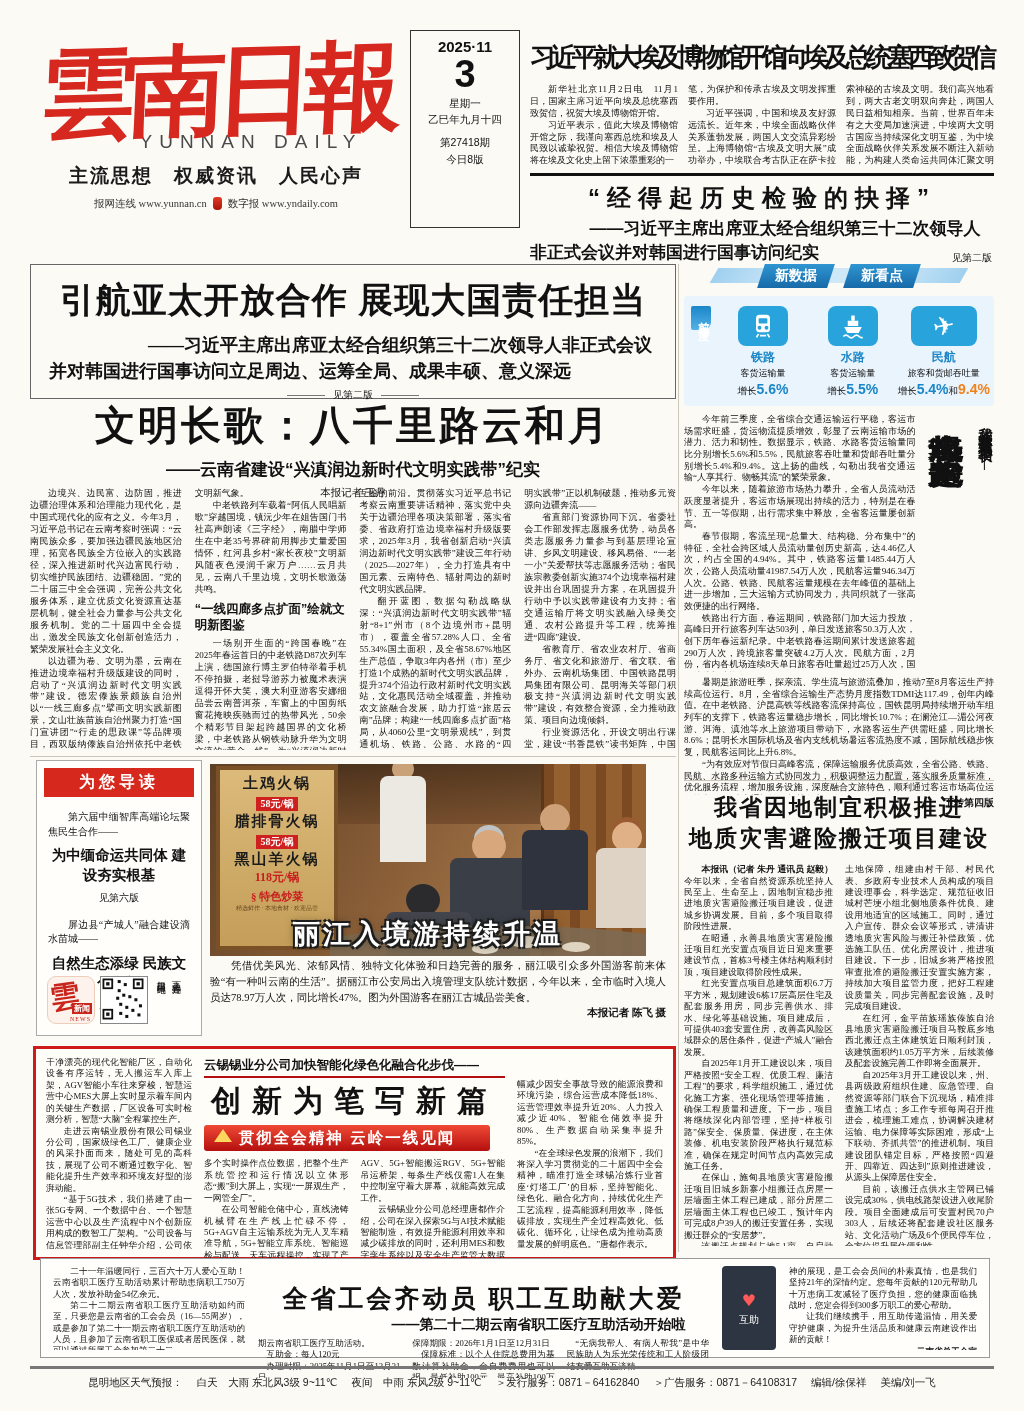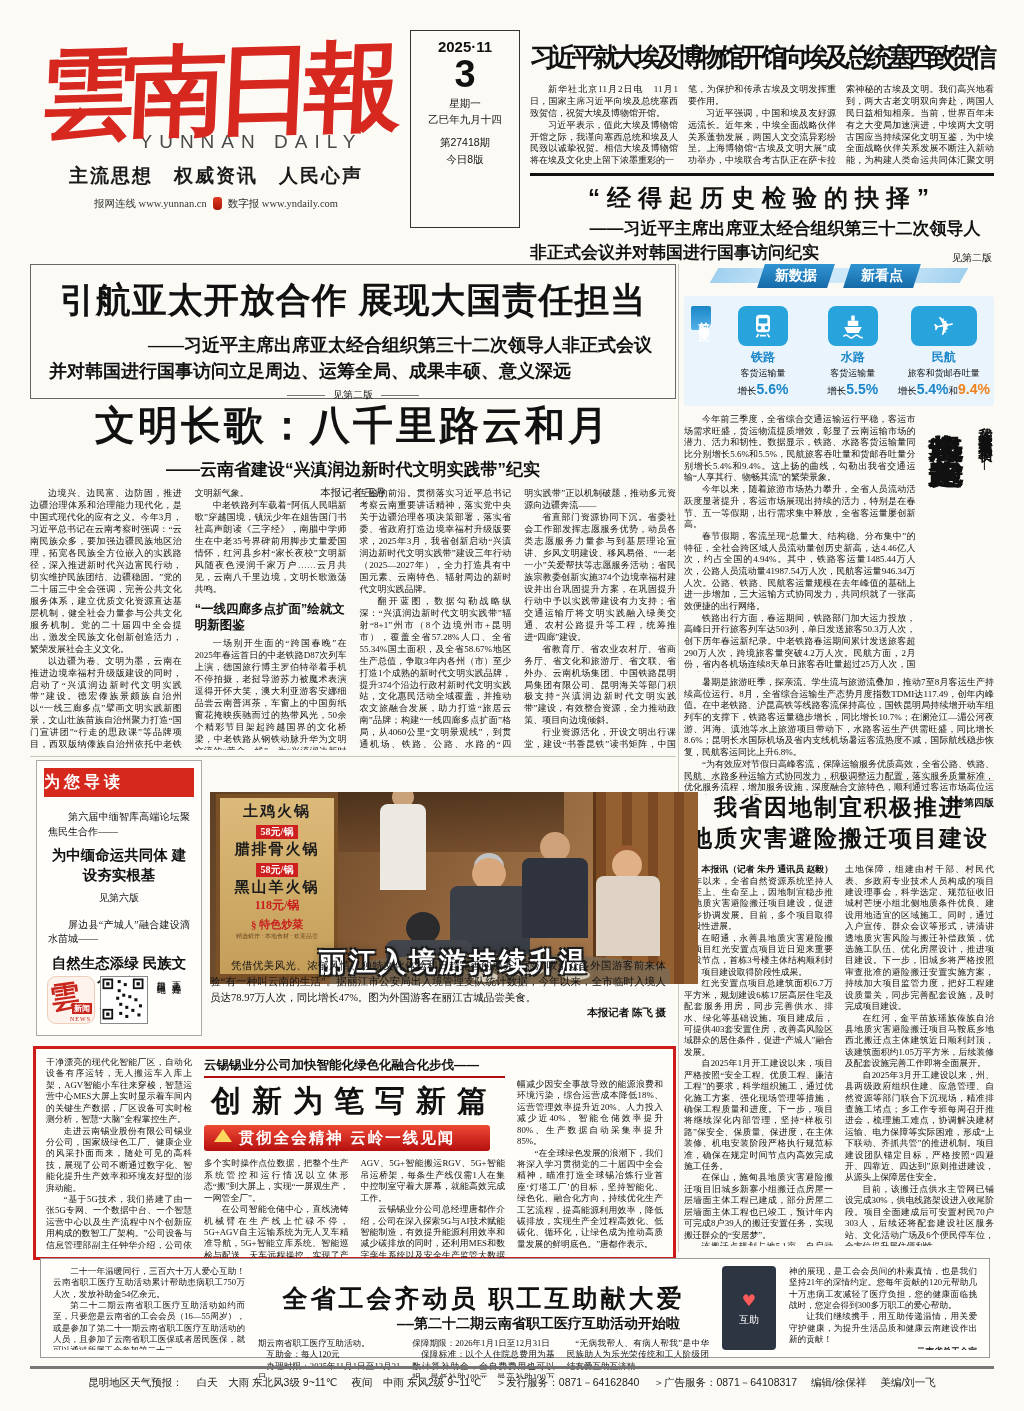--- a/index.html
+++ b/index.html
@@ -92,37 +92,37 @@
 
   
   .geo{left:684px;top:792px;width:310px;}
   .geo-t{text-align:center;font-family:"Liberation Sans",sans-serif;font-weight:bold;font-size:23px;letter-spacing:2px;line-height:1.35;}
   .geo-cols{margin-top:10px;display:flex;gap:12px;height:382px;overflow:hidden;font-size:8.8px;line-height:1.3;text-align:justify;}
   .geo-cols>div{flex:1;}
   .lead b{font-family:"Liberation Sans",sans-serif;}
 
   
   .guide{left:36px;top:760px;width:166px;height:276px;border:1px solid #aaa;box-sizing:border-box;background:#fffefb;}
-  .guide-head{margin:7px 7px 0;background:#d7281e;color:#fff;text-align:left;font-family:"Liberation Sans",sans-serif;
+  .guide-head{margin:7px 7px 0;background:#d7281e;color:#fff;text-align:center;font-family:"Liberation Sans",sans-serif;
               font-weight:bold;font-size:16px;letter-spacing:4px;padding:4px 0;}
   .g-item{padding:0 11px;}
   .g-intro{margin-top:13px;font-size:10px;line-height:1.45;text-align:justify;text-indent:2em;}
   .g-title{margin-top:6px;text-align:center;font-family:"Liberation Sans",sans-serif;font-weight:bold;font-size:14.5px;line-height:1.4;}
   .g-page{margin-top:5px;text-align:center;font-size:10px;}
   .g-foot{position:absolute;left:10px;right:8px;bottom:9px;display:flex;align-items:center;gap:5px;}
   .appicon{width:46px;height:46px;background:#fdf3ec;border:1px solid #eecdbb;border-radius:9px;position:relative;overflow:hidden;}
   .appicon .yun{position:absolute;left:2px;top:0px;color:#c8251c;font-family:"DejaVu Serif",serif;font-weight:bold;font-size:30px;transform:rotate(-8deg);}
   .appicon .nw{position:absolute;right:2px;bottom:9px;color:#fff;background:#c8251c;font-size:8px;padding:0 2px;font-weight:bold;}
   .appicon .en{position:absolute;right:3px;bottom:1px;color:#c8251c;font-size:6px;letter-spacing:1px;}
   .qr{width:46px;height:46px;background:#fff;border:1px solid #888;}
   .qr-hint{writing-mode:vertical-rl;font-size:9px;letter-spacing:1px;line-height:1.7;height:52px;}
   .qr-hint span{display:block;}
 
   
-  .photo{left:210px;top:792px;width:488px;height:192px;overflow:hidden;background:linear-gradient(120deg,#5d3f24,#8a5f38 45%,#a4764a 75%,#8a5a30);}
+  .photo{left:210px;top:764px;width:436px;height:192px;overflow:hidden;background:linear-gradient(120deg,#5d3f24,#8a5f38 45%,#a4764a 75%,#8a5a30);}
   .ph{position:absolute;}
   .menuboard{left:6px;top:2px;width:122px;height:184px;background:linear-gradient(#dcba7a,#c49e59);border:4px solid #7a5026;
              box-sizing:border-box;text-align:center;padding-top:4px;}
   .m-item{font-weight:bold;font-size:15px;letter-spacing:2px;color:#1c1c1c;}
   .m-tag{display:inline-block;background:#cf2020;color:#fff;font-size:10px;font-weight:bold;padding:0 5px;margin:1px 0;}
   .m-price{color:#c81d1d;font-weight:bold;font-size:12px;}
   .m-spec{color:#c81d1d;font-weight:bold;font-size:11px;margin-top:3px;}
   .m-fine{color:#6b4a22;font-size:6px;line-height:1.4;}
   .door{right:-2px;top:0;width:104px;height:192px;background:repeating-linear-gradient(90deg,#7c4a22 0 10px,#95602f 10px 26px);
         border-left:3px solid #5d3517;}
@@ -151,21 +151,21 @@
   .tin-mcols{display:flex;gap:12px;height:118px;overflow:hidden;}
   .tin-mcols>div{flex:1;}
   .tin-c4{width:146px;flex:none;padding-top:22px;overflow:hidden;box-sizing:border-box;}
 
   
   .union{left:40px;top:1258px;width:950px;height:100px;border:1px solid #999;box-sizing:border-box;background:#fffefb;
          padding:7px 12px;display:flex;gap:13px;font-size:8.6px;line-height:1.32;text-align:justify;}
   .u-left{width:192px;flex:none;overflow:hidden;}
   .u-center{flex:1;min-width:0;margin-top:19px;}
   .u-title{text-align:center;font-family:"Liberation Sans",sans-serif;font-weight:bold;font-size:25px;letter-spacing:3px;line-height:1.1;}
-  .u-sub{text-align:center;padding-left:110px;font-family:Liberation Mono, monospace;font-weight:bold;font-size:14px;margin-top:2px;}
+  .u-sub{text-align:center;padding-left:110px;font-family:Liberation Sans, sans-serif;font-weight:bold;font-size:14px;margin-top:2px;}
   .u-minis{display:flex;gap:12px;margin-top:5px;height:40px;overflow:hidden;}
   .u-minis>div{flex:1;}
   .u-minis p{text-indent:1em;}
   .u-emblem{width:54px;flex:none;background:#2e3542;border-radius:4px;color:#fff;display:flex;flex-direction:column;
             align-items:center;justify-content:center;gap:2px;font-size:10px;}
   .u-emblem .sym{color:#ff5a5a;font-size:16px;font-family:"DejaVu Sans",sans-serif;}
   .u-right{width:188px;flex:none;overflow:hidden;}
   .signoff{text-align:right;font-weight:bold;margin-top:1px;}
 
   

